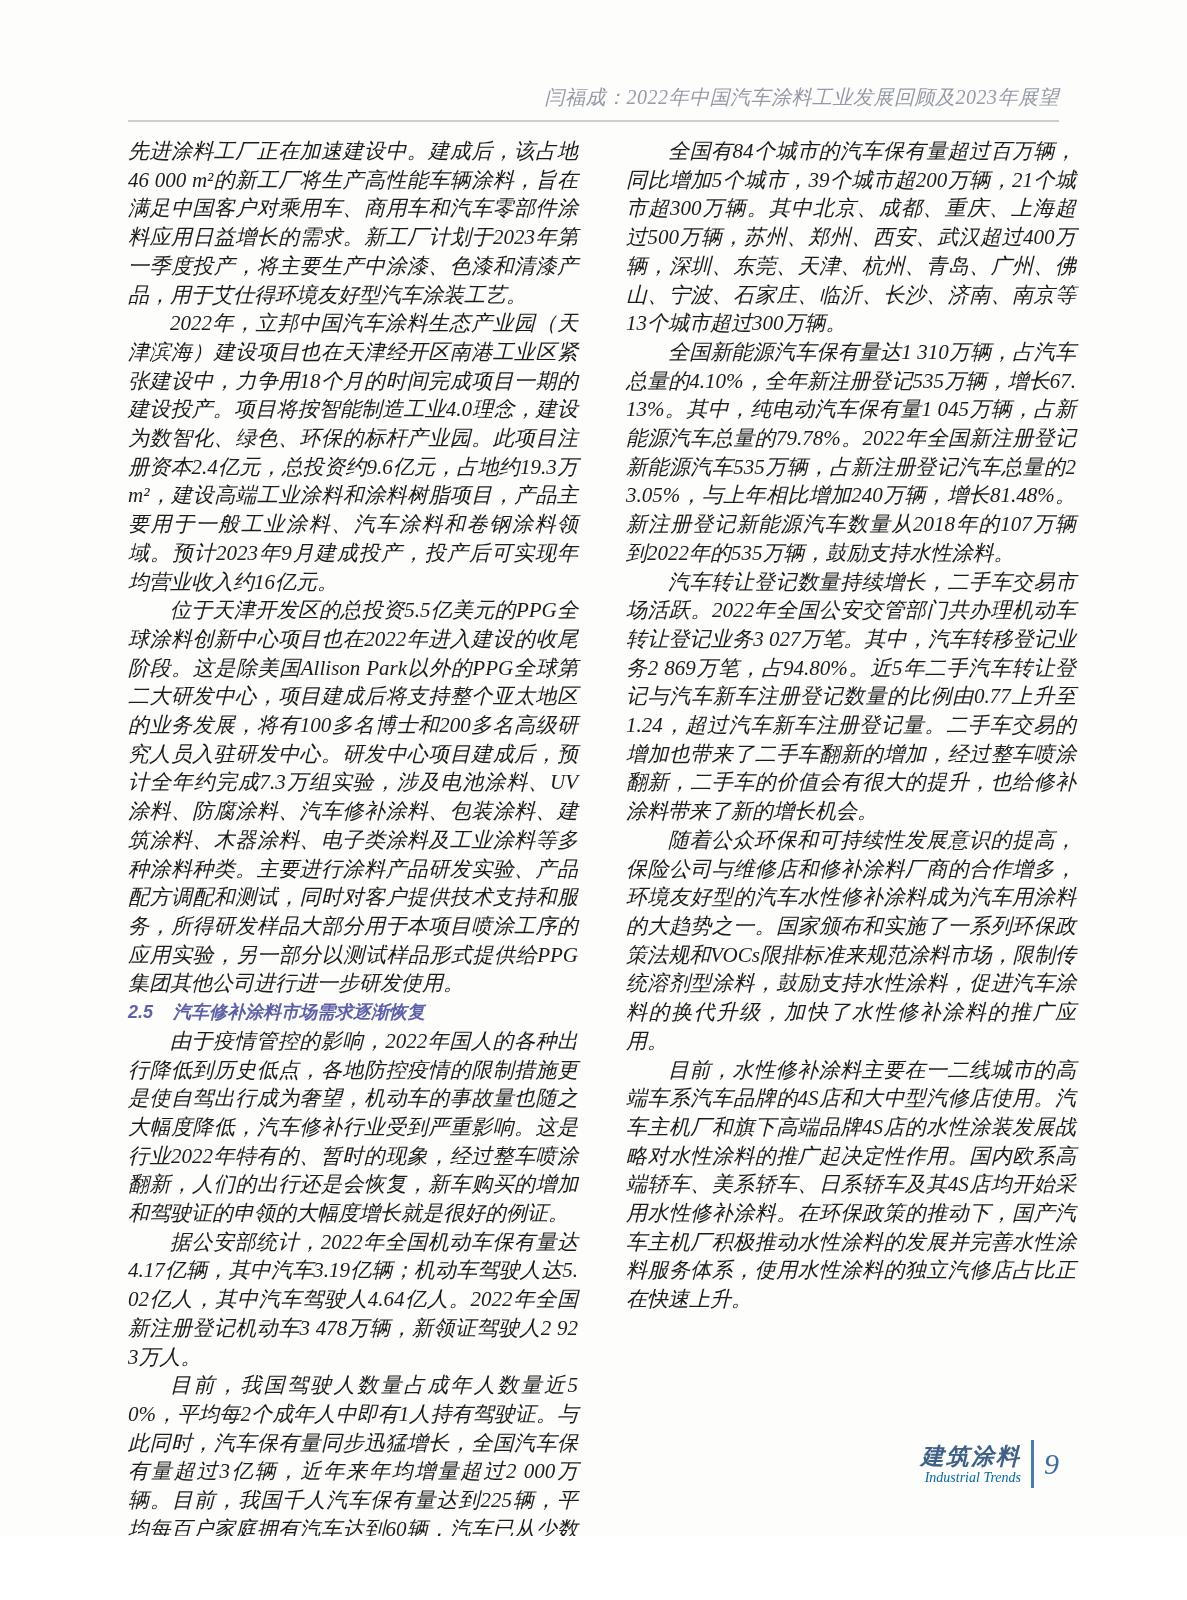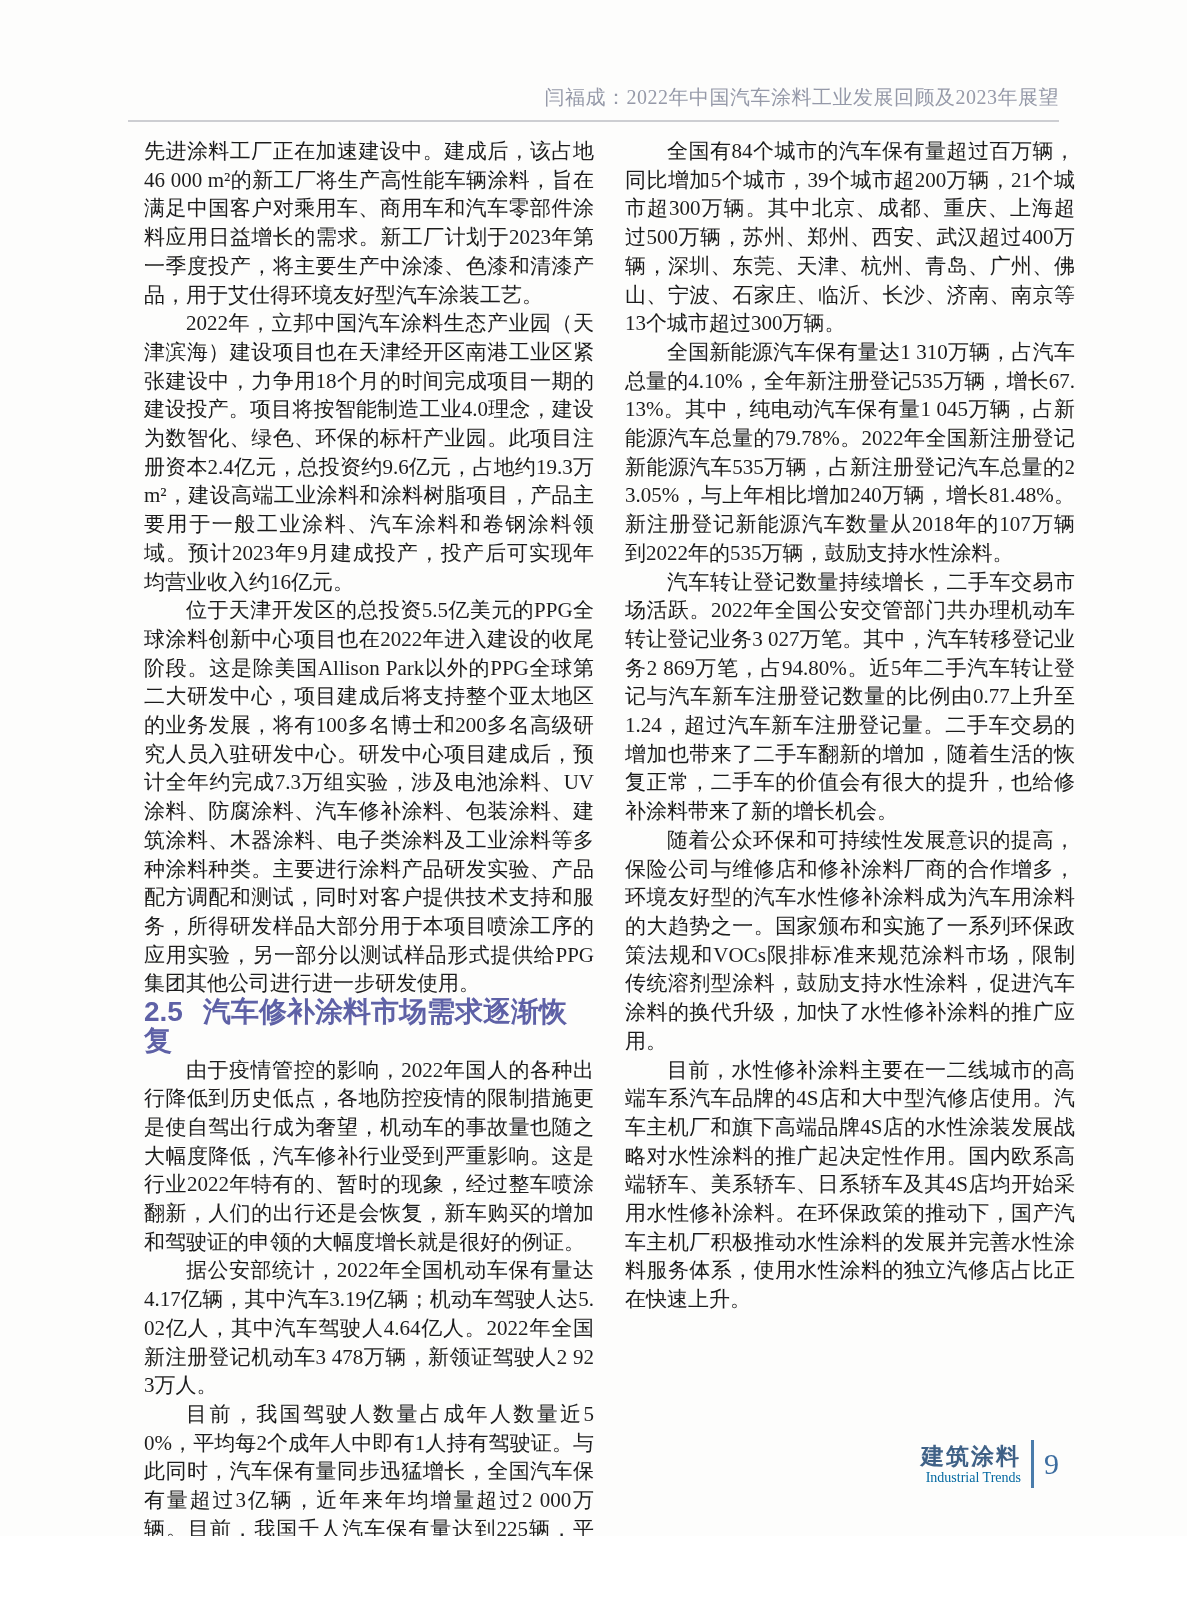--- a/index.html
+++ b/index.html
@@ -7,20 +7,21 @@
     padding: 0;
     background: #ffffff;
   }
   .page {
     position: relative;
     width: 1187px;
     height: 1536px;
     background: #fdfdfc;
     overflow: hidden;
     font-family: "Liberation Serif", "DejaVu Serif", serif;
+    font-style: italic;
   }
   
   .header-title {
     position: absolute;
     top: 84px;
     right: 128px;
     font-size: 20px;
     letter-spacing: 0.5px;
     color: #9599a8;
     white-space: nowrap;
@@ -32,42 +33,41 @@
     width: 931px;
     border-top: 2px solid #cdced2;
   }
   
   .columns {
     position: absolute;
     top: 137px;
     left: 128px;
     width: 931px;
     display: flex;
-    gap: 31px;
-    margin-left: 16px;
+    gap: 48px;
   }
   .col {
     width: 450px;
     flex: 0 0 450px;
   }
   .col p {
     margin: 0;
     font-size: 21px;
     line-height: 28.7px;
     text-align: justify;
     text-indent: 2em;
     color: #1c1c1c;
     word-break: break-all;
   }
   .col p.no-indent { text-indent: 0; }
   .section-heading {
     margin: 0;
     font-family: "Liberation Sans", "DejaVu Sans", sans-serif;
     font-weight: bold;
-    font-size: 28px;
+    font-size: 18px;
     line-height: 28.7px;
     color: #5e61a6;
   }
   .section-heading .num { margin-right: 20px; }
   
   .page-footer {
     position: absolute;
     right: 128px;
     bottom: 48px;
     display: flex;
@@ -123,21 +123,21 @@
       </h3>
 
       <p>由于疫情管控的影响，2022年国人的各种出行降低到历史低点，各地防控疫情的限制措施更是使自驾出行成为奢望，机动车的事故量也随之大幅度降低，汽车修补行业受到严重影响。这是行业2022年特有的、暂时的现象，经过整车喷涂翻新，人们的出行还是会恢复，新车购买的增加和驾驶证的申领的大幅度增长就是很好的例证。</p>
       <p>据公安部统计，2022年全国机动车保有量达4.17亿辆，其中汽车3.19亿辆；机动车驾驶人达5.02亿人，其中汽车驾驶人4.64亿人。2022年全国新注册登记机动车3 478万辆，新领证驾驶人2 923万人。</p>
       <p>目前，我国驾驶人数量占成年人数量近50%，平均每2个成年人中即有1人持有驾驶证。与此同时，汽车保有量同步迅猛增长，全国汽车保有量超过3亿辆，近年来年均增量超过2 000万辆。目前，我国千人汽车保有量达到225辆，平均每百户家庭拥有汽车达到60辆，汽车已从少数人的奢侈品成为普通家庭的消费</p>
     </section>
 
     <section class="col">
       <p>全国有84个城市的汽车保有量超过百万辆，同比增加5个城市，39个城市超200万辆，21个城市超300万辆。其中北京、成都、重庆、上海超过500万辆，苏州、郑州、西安、武汉超过400万辆，深圳、东莞、天津、杭州、青岛、广州、佛山、宁波、石家庄、临沂、长沙、济南、南京等13个城市超过300万辆。</p>
       <p>全国新能源汽车保有量达1 310万辆，占汽车总量的4.10%，全年新注册登记535万辆，增长67.13%。其中，纯电动汽车保有量1 045万辆，占新能源汽车总量的79.78%。2022年全国新注册登记新能源汽车535万辆，占新注册登记汽车总量的23.05%，与上年相比增加240万辆，增长81.48%。新注册登记新能源汽车数量从2018年的107万辆到2022年的535万辆，鼓励支持水性涂料。</p>
-      <p>汽车转让登记数量持续增长，二手车交易市场活跃。2022年全国公安交管部门共办理机动车转让登记业务3 027万笔。其中，汽车转移登记业务2 869万笔，占94.80%。近5年二手汽车转让登记与汽车新车注册登记数量的比例由0.77上升至1.24，超过汽车新车注册登记量。二手车交易的增加也带来了二手车翻新的增加，随着生活的恢复正常，二手车的价值会有很大的提升，也给修补涂料带来了新的增长机会。</p>
+      <p>汽车转让登记数量持续增长，二手车交易市场活跃。2022年全国公安交管部门共办理机动车转让登记业务3 027万笔。其中，汽车转移登记业务2 869万笔，占94.80%。近5年二手汽车转让登记与汽车新车注册登记数量的比例由0.77上升至1.24，超过汽车新车注册登记量。二手车交易的增加也带来了二手车翻新的增加，经过整车喷涂翻新，二手车的价值会有很大的提升，也给修补涂料带来了新的增长机会。</p>
       <p>随着公众环保和可持续性发展意识的提高，保险公司与维修店和修补涂料厂商的合作增多，环境友好型的汽车水性修补涂料成为汽车用涂料的大趋势之一。国家颁布和实施了一系列环保政策法规和VOCs限排标准来规范涂料市场，限制传统溶剂型涂料，鼓励支持水性涂料，促进汽车涂料的换代升级，加快了水性修补涂料的推广应用。</p>
       <p>目前，水性修补涂料主要在一二线城市的高端车系汽车品牌的4S店和大中型汽修店使用。汽车主机厂和旗下高端品牌4S店的水性涂装发展战略对水性涂料的推广起决定性作用。国内欧系高端轿车、美系轿车、日系轿车及其4S店均开始采用水性修补涂料。在环保政策的推动下，国产汽车主机厂积极推动水性涂料的发展并完善水性涂料服务体系，使用水性涂料的独立汽修店占比正在快速上升。</p>
     </section>
 
   </main>
 
   <footer class="page-footer">
     <div class="footer-labels">
       <div class="footer-cn">建筑涂料</div>
       <div class="footer-en">Industrial Trends</div>

